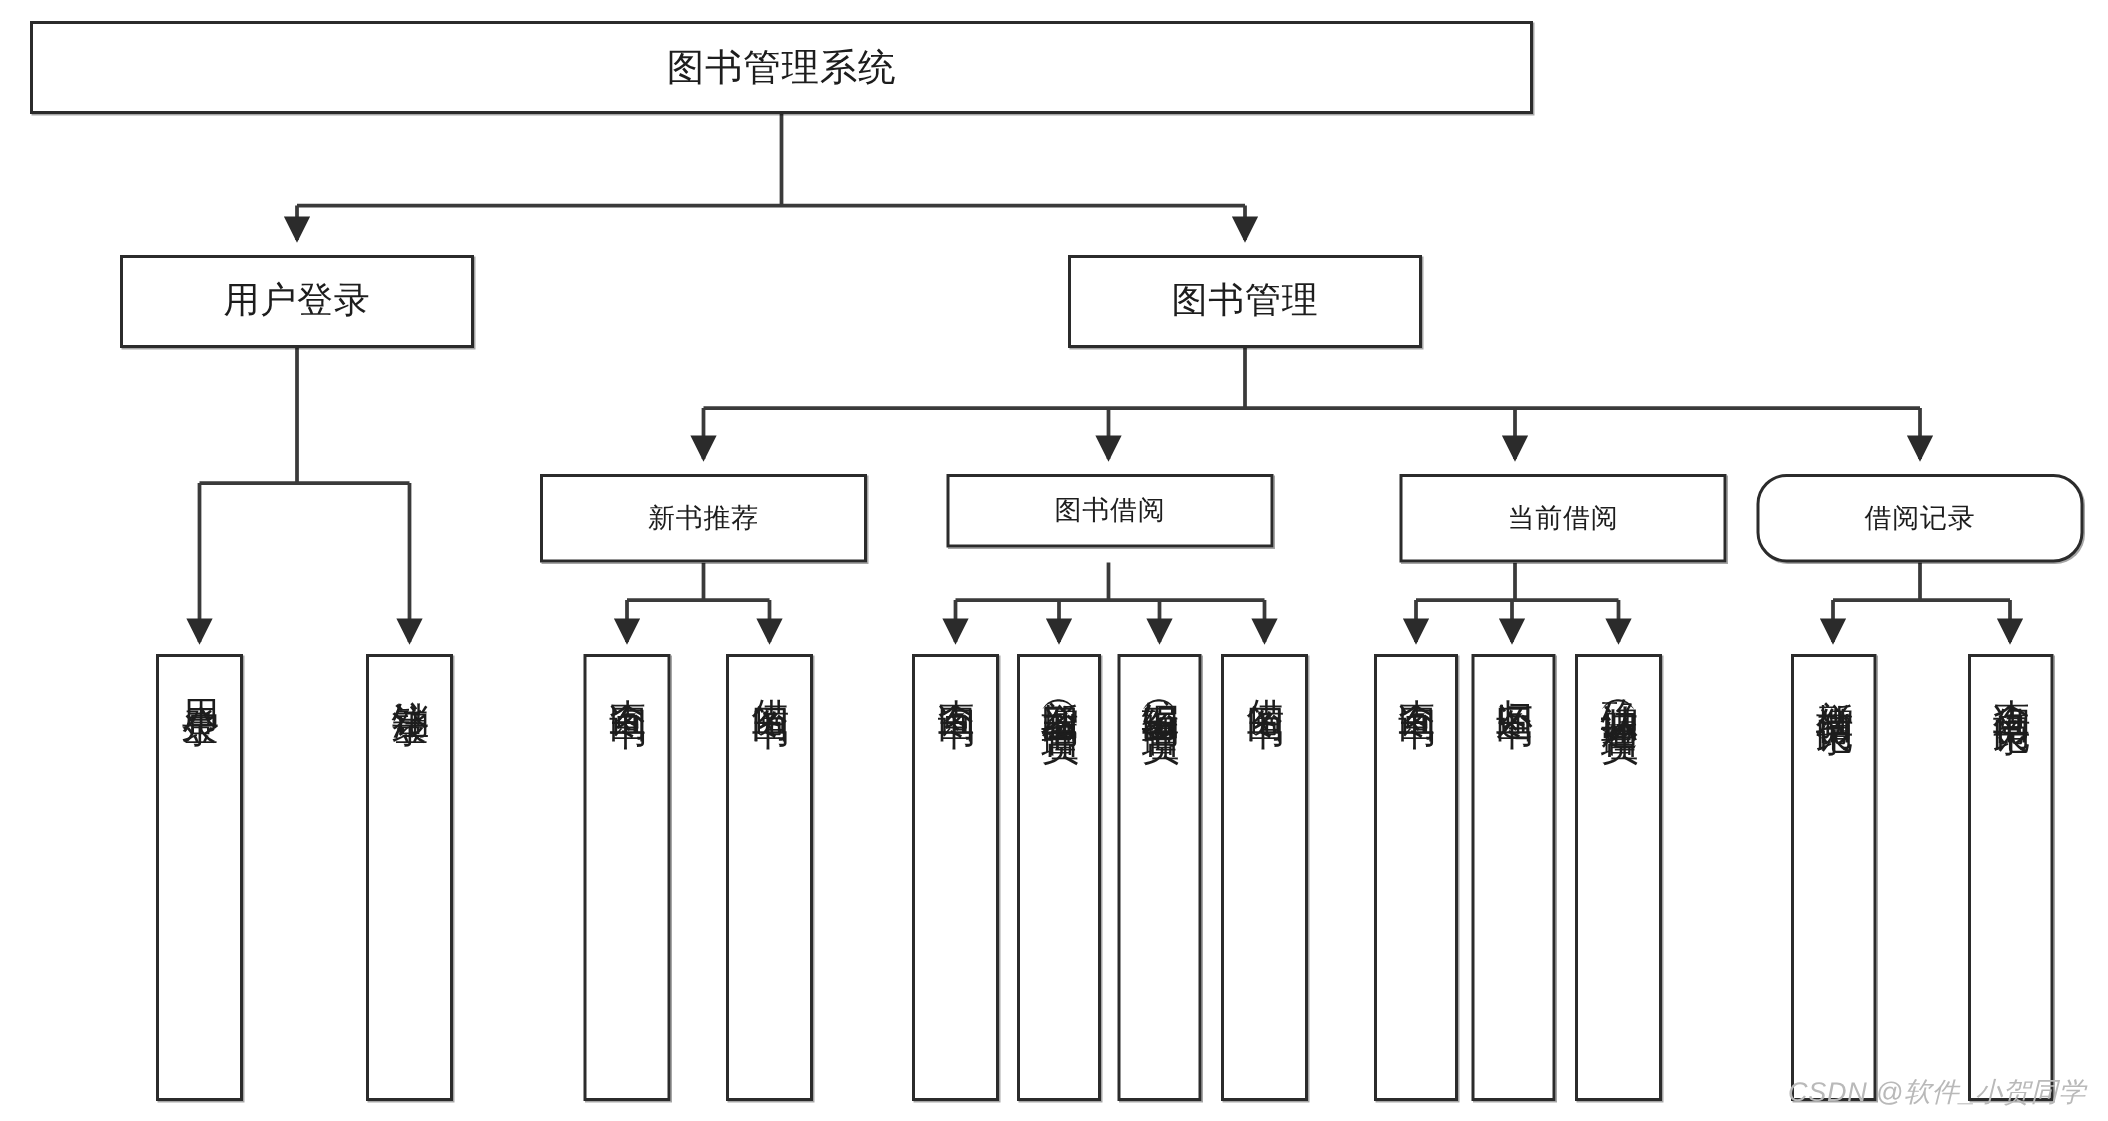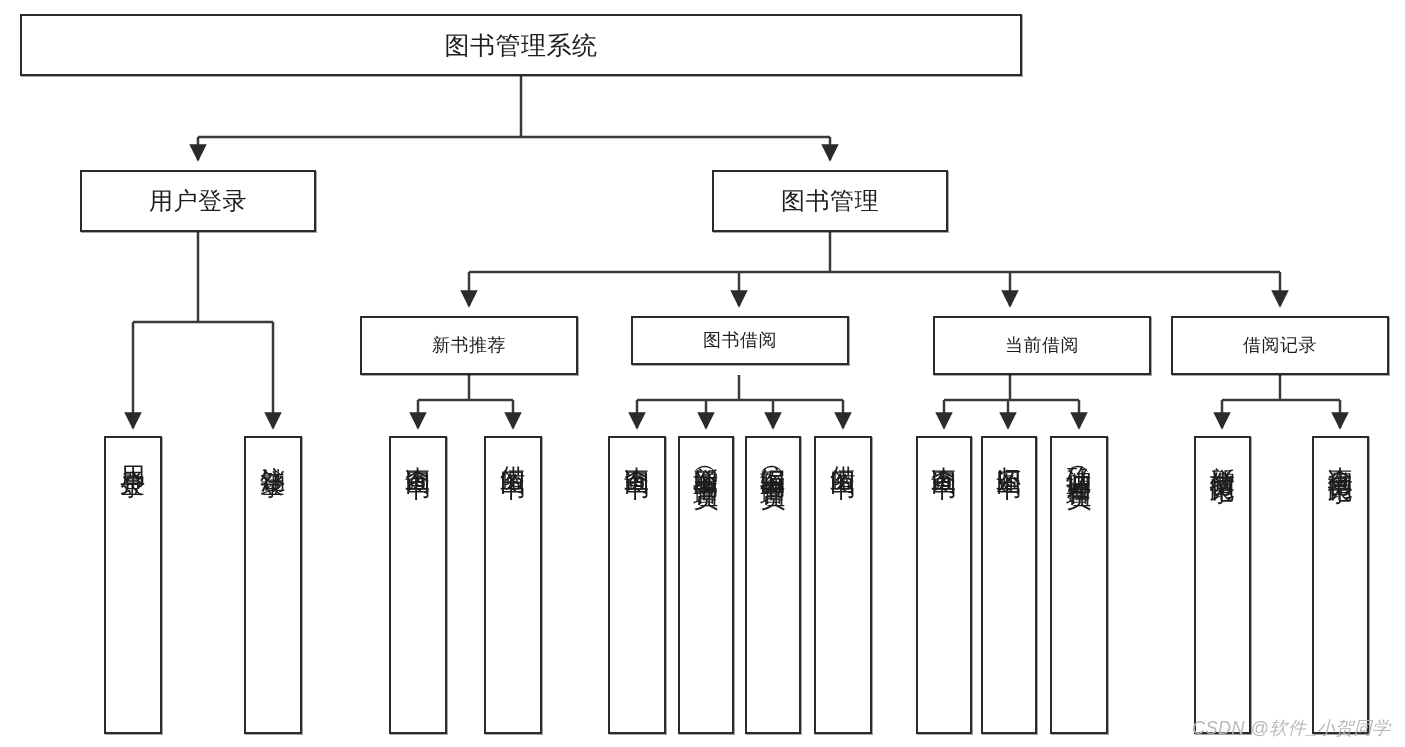--- a/index.html
+++ b/index.html
@@ -135,21 +135,21 @@
 
   <div class="node lvl3" style="left:360px; top:316px; width:218px; height:59px;">
     <span class="label">新书推荐</span>
   </div>
   <div class="node lvl3" style="left:631px; top:316px; width:218px; height:49px;">
     <span class="label">图书借阅</span>
   </div>
   <div class="node lvl3" style="left:901px; top:316px; width:218px; height:59px;margin-left:32px;">
     <span class="label">当前借阅</span>
   </div>
-  <div class="node lvl3" style="left:1171px; top:316px; width:218px; height:59px;">
+  <div class="node lvl3" style="left:1171px; top:316px; width:218px; height:59px;border-radius:20px;">
     <span class="label">借阅记录</span>
   </div>
 
   <div class="node leaf" style="left:104px; top:436px; width:58px; height:298px;">
     <span class="label">用户登录</span>
   </div>
   <div class="node leaf" style="left:244px; top:436px; width:58px; height:298px;">
     <span class="label">注销登录</span>
   </div>
 

